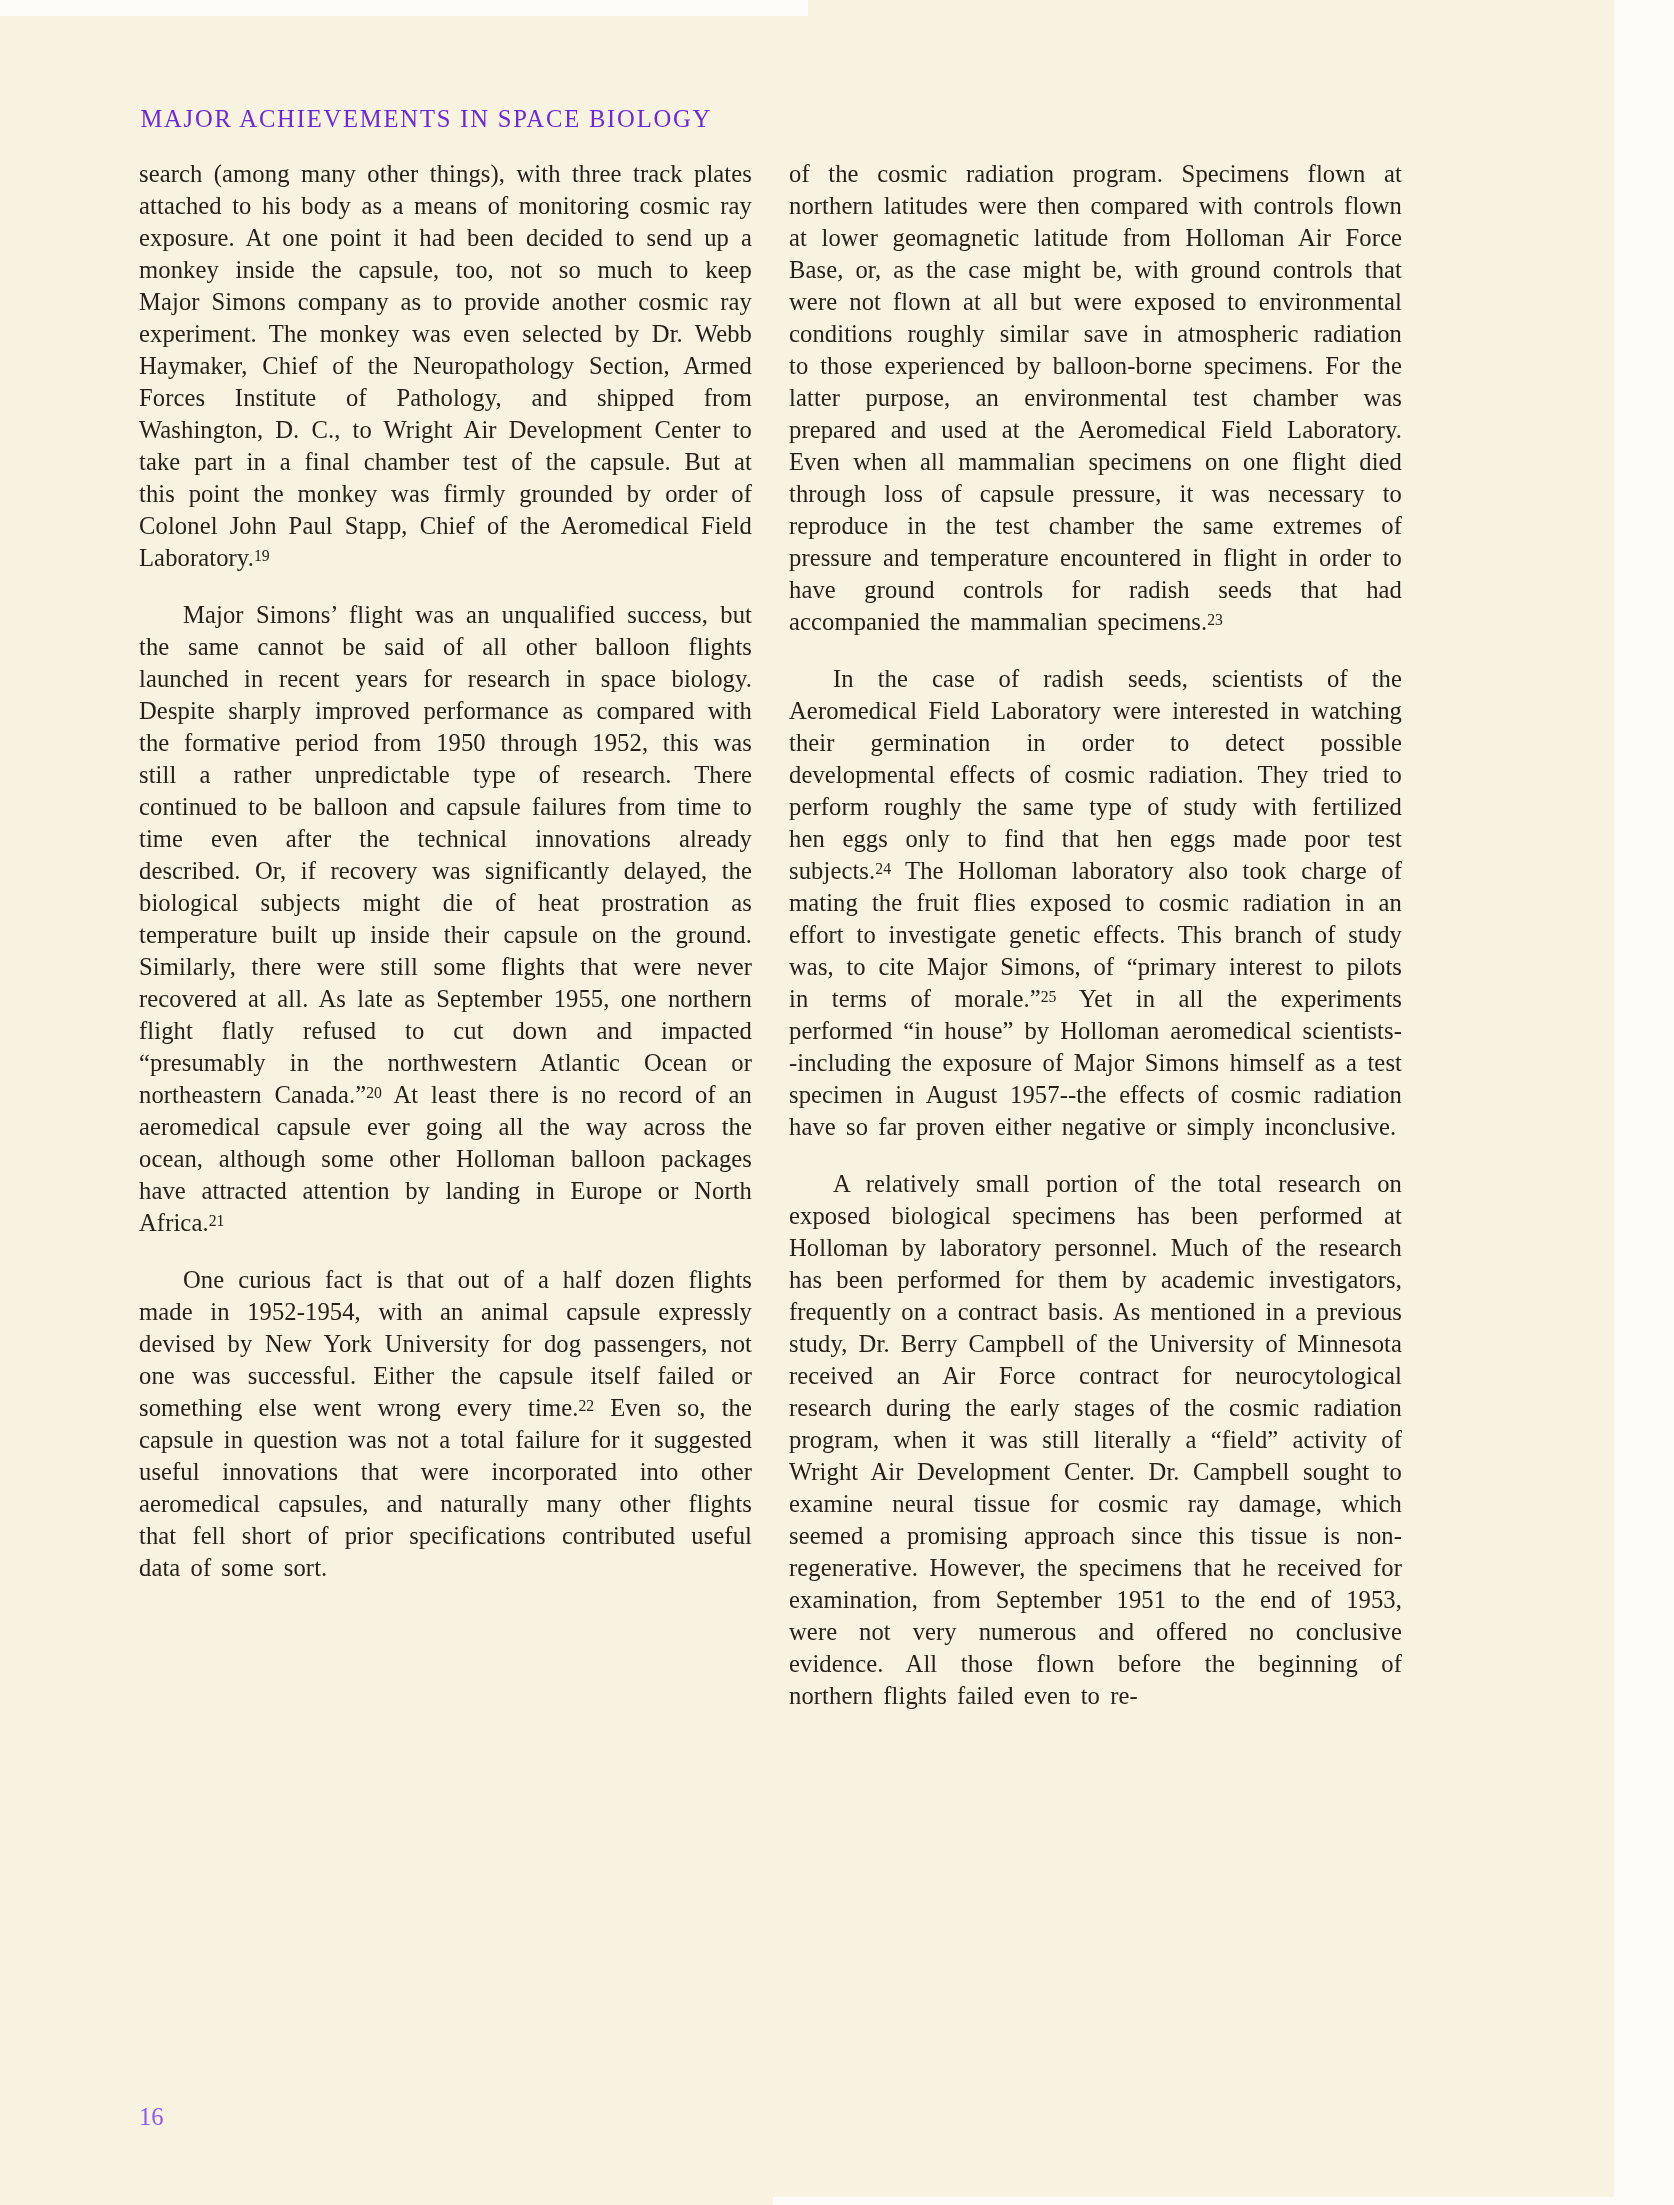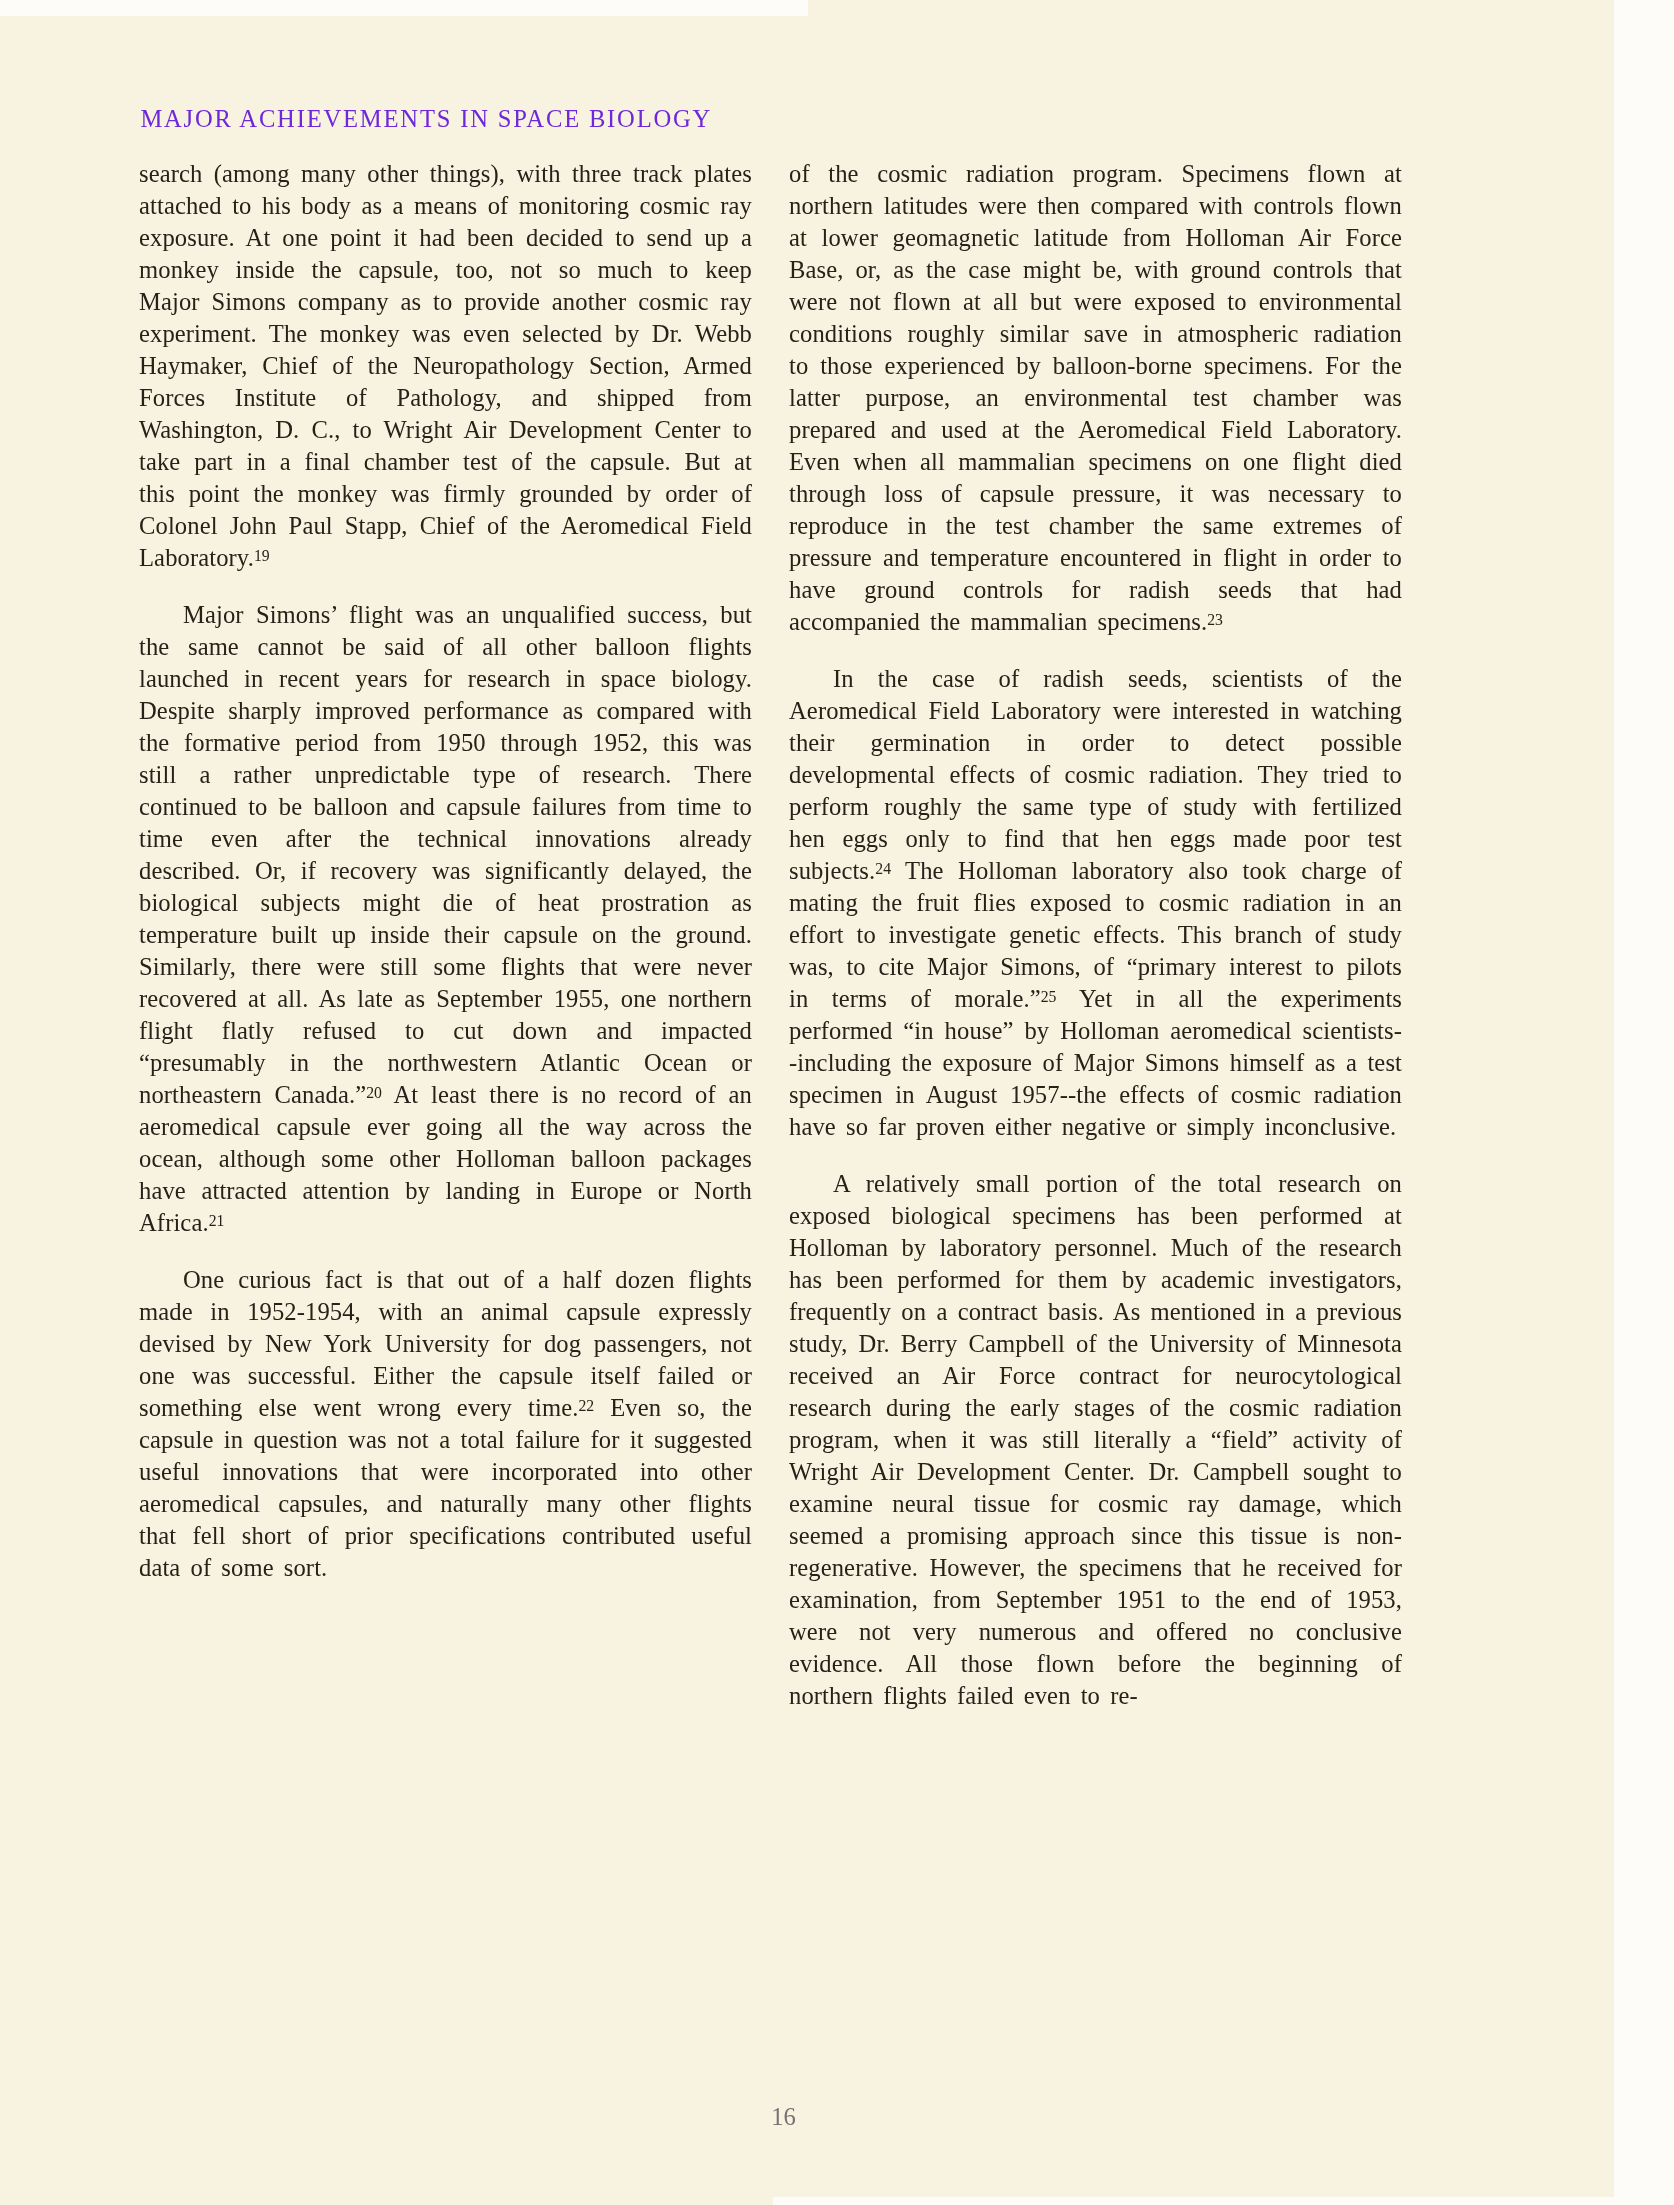--- a/index.html
+++ b/index.html
@@ -81,23 +81,22 @@
     font-size: 0.64em;
     line-height: 0;
     vertical-align: 4.9px;
     letter-spacing: 0;
   }
   .page-number {
     position: absolute;
     left: 139px;
     top: 2103px;
     width: 1289px;
-    text-align: center;
     font-size: 24.6px;
-    color: #737373;
+    color: #8b5cf6;
   }
 </style>
 </head>
 <body>
 
 <div class="page">
 
   <div class="edge-top"></div>
   <div class="edge-right"></div>
   <div class="edge-bottom"></div>

